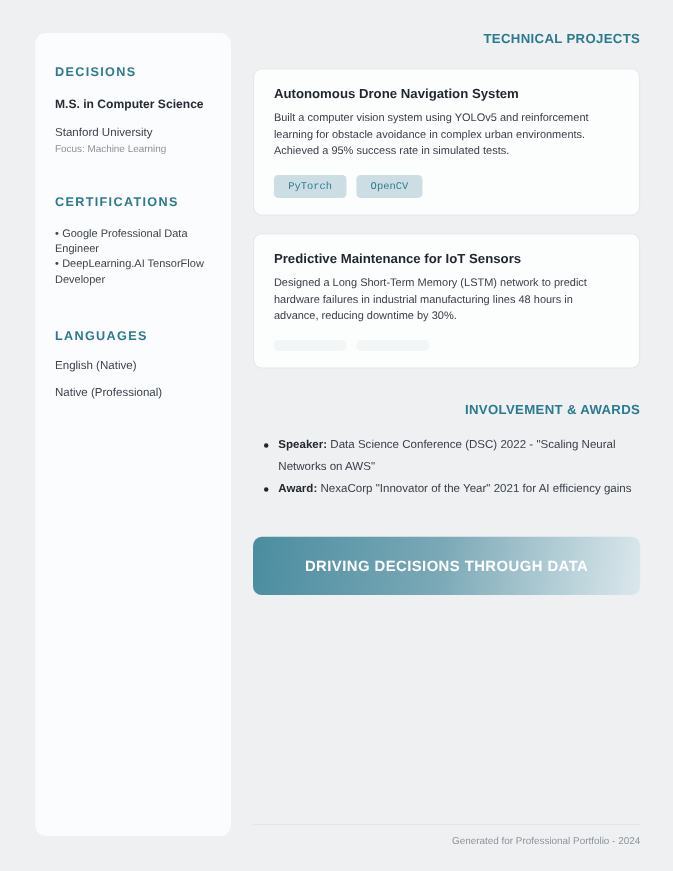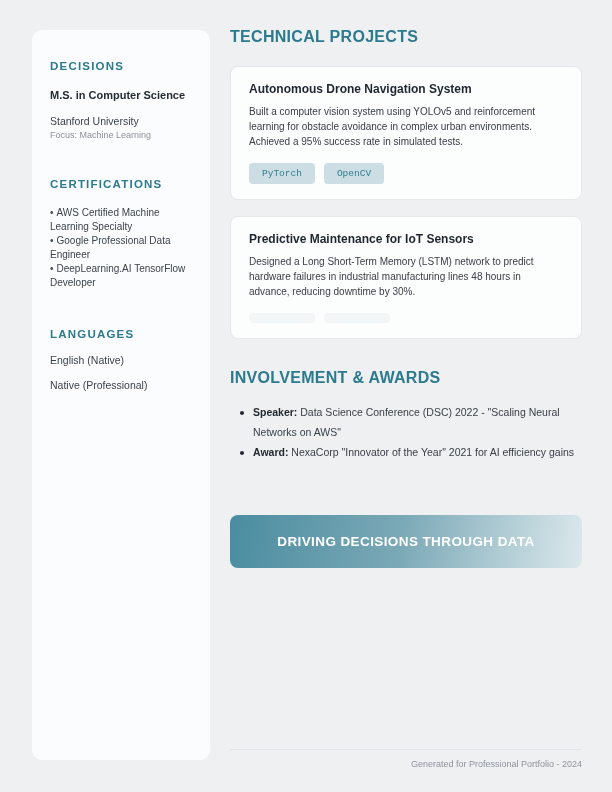--- a/index.html
+++ b/index.html
@@ -27,22 +27,22 @@
   .edu-school { font-size:10.5px; color:#3c434c; margin-bottom:3px; }
   .edu-detail { font-size:9px; color:#8b9199; }
   .cert-list { margin-top:16px; }
   .cert-item { font-size:10px; color:#3c434c; line-height:14px; }
   .cert-bullet { margin-right:3px; color:#3c434c; }
   .lang-list { margin-top:14px; }
   .lang-item { font-size:10.5px; color:#3c434c; margin-bottom:13px; }
   
   .main { position:absolute; left:230px; top:28px; width:352px; }
   .main-heading {
-    margin:0 0 20px 0; font-size:16px; font-weight:bold;
-    color:#2b7a8e; letter-spacing:0.3px;
+    margin:0 0 20px 0; font-size:12px; font-weight:bold;
+    color:#2b7a8e; letter-spacing:0.3px;text-align:right;
   }
   .awards-heading { margin-top:30px; margin-bottom:16px; }
   .project-card {
     background:#fcfdfd; border:1px solid #e4e8ea; border-radius:8px;
     padding:15px 18px 15px 18px; margin-bottom:16px; box-sizing:border-box;
   }
   .card-title { margin:0 0 8px 0; font-size:12px; font-weight:bold; color:#1f2630; }
   .card-desc { margin:0; font-size:10px; line-height:15px; color:#3a4049; }
   .tag-row { margin-top:14px; display:flex; gap:9px;font-family:Liberation Mono, monospace; }
   .tag {
@@ -55,21 +55,21 @@
   .award-item {
     position:relative; font-size:10.5px; line-height:19.5px; color:#3a4049;
     padding-left:13px; margin-bottom:1px;
   }
   .award-item::before {
     content:""; position:absolute; left:0; top:8px; width:4px; height:4px;
     border-radius:50%; background:#20262e;
   }
   .award-label { font-weight:bold; color:#23292f; }
   .banner {
-    margin-top:52px; height:53px; border-radius:8px;
+    margin-top:33px; height:53px; border-radius:8px;
     background:linear-gradient(98deg, #4a8da0 0%, #7aa8b6 48%, #dbe8ec 100%);
     display:flex; align-items:center; justify-content:center;
   }
   .banner-text {
     color:#ffffff; font-size:13.5px; font-weight:bold; letter-spacing:0.4px;
   }
   
   .footer {
     position:absolute; left:230px; top:749px; width:352px;
     border-top:1px solid #e3e6e8; padding-top:9px; box-sizing:border-box;
@@ -89,21 +89,20 @@
       <div class="edu-entry">
         <div class="edu-degree">M.S. in Computer Science</div>
         <div class="edu-school">Stanford University</div>
         <div class="edu-detail">Focus: Machine Learning</div>
       </div>
     </section>
 
     <section class="side-section">
       <h2 class="side-heading">CERTIFICATIONS</h2>
       <div class="cert-list">
-        <div class="cert-item"><span class="cert-bullet">•</span><span>AWS Certified Machine Learning Specialty</span></div>
         <div class="cert-item"><span class="cert-bullet">•</span><span>Google Professional Data Engineer</span></div>
         <div class="cert-item"><span class="cert-bullet">•</span><span>DeepLearning.AI TensorFlow Developer</span></div>
       </div>
     </section>
 
     <section class="side-section">
       <h2 class="side-heading">LANGUAGES</h2>
       <div class="lang-list">
         <div class="lang-item">English (Native)</div>
         <div class="lang-item">Native (Professional)</div>

